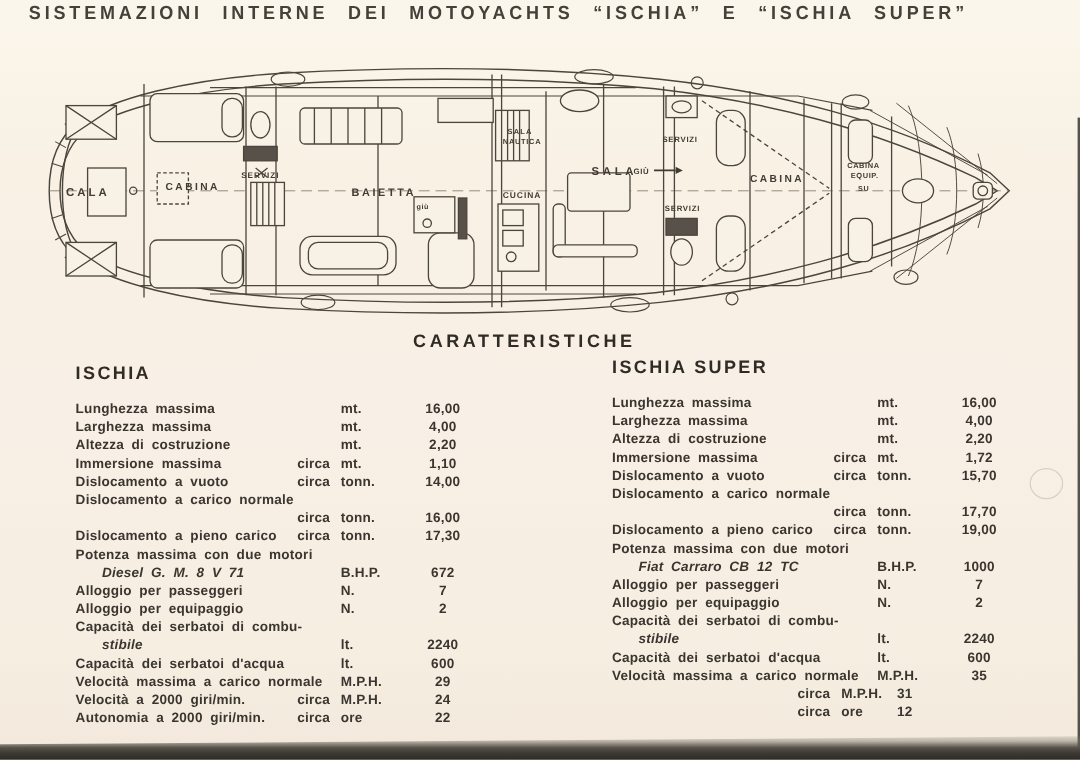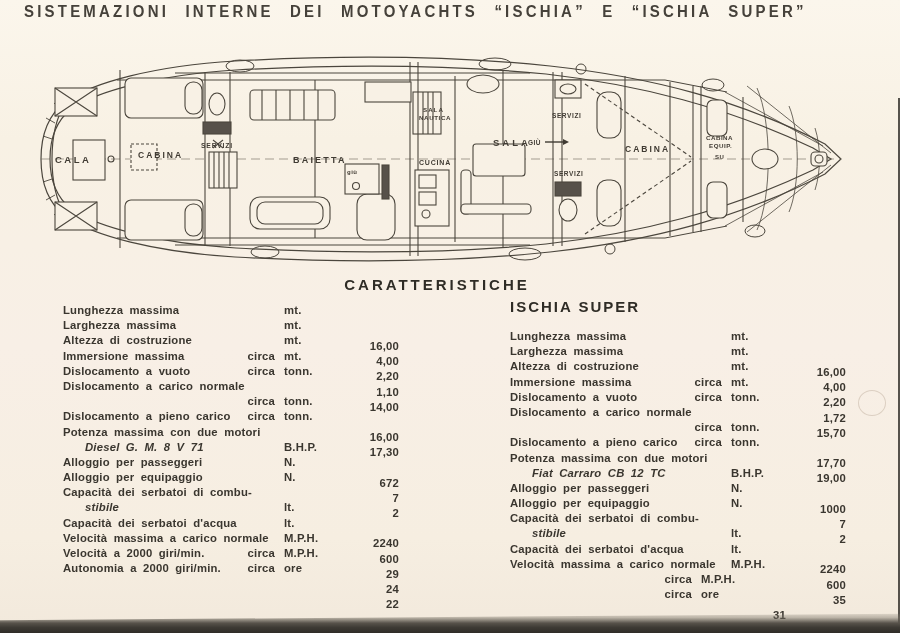--- a/index.html
+++ b/index.html
@@ -25,21 +25,21 @@
   .spec-rows{display:block;}
   .spec-row{
     display:grid;grid-template-columns:182px 30px 64px 1fr;
     height:15.2px;line-height:15.2px;
     font-size:11.3px;font-weight:700;letter-spacing:0.2px;word-spacing:3px;color:#3a362f;
   }
   .spec-row .c-label{white-space:nowrap;overflow:visible;}
   .spec-row.indent .c-label{padding-left:22px;font-style:italic;}
   .spec-row .c-circa{text-align:right;}
   .spec-row .c-unit{padding-left:9px;white-space:nowrap;}
-  .spec-row .c-value{text-align:right;white-space:nowrap;margin-top:36px;}
+  .spec-row .c-value{text-align:center;white-space:nowrap;}
   .scan-edge-bottom{
     position:absolute;left:0;right:0;bottom:0;height:22px;
     background:linear-gradient(180deg,rgba(130,124,112,0.0) 0%,rgba(120,114,102,0.45) 30%,#57524a 55%,#3d3a34 75%,#2f2c27 100%);
     clip-path:polygon(0 42%,100% 12%,100% 100%,0 100%);
   }
   .scan-edge-right{
     position:absolute;right:0;top:98px;bottom:10px;width:2px;
     background:rgba(45,42,37,0.8);
   }
   .stain{
@@ -210,20 +210,21 @@
         <text x="681" y="88" font-size="6.2" letter-spacing="0.5">CABINA</text>
         <text x="684" y="96" font-size="6.2" letter-spacing="0.5">EQUIP.</text>
         <text x="690" y="107" font-size="6" letter-spacing="0.5">SU</text>
       </g>
     </svg>
   </div>
 
   <div class="section-heading">CARATTERISTICHE</div>
 
   <div class="spec-table left">
+    <h2 class="spec-title">ISCHIA</h2>
     <div class="spec-rows">
         <div class="spec-row">
           <span class="c-label">Lunghezza massima</span>
           <span class="c-circa"></span>
           <span class="c-unit">mt.</span>
           <span class="c-value">16,00</span>
         </div>
         <div class="spec-row">
           <span class="c-label">Larghezza massima</span>
           <span class="c-circa"></span>

